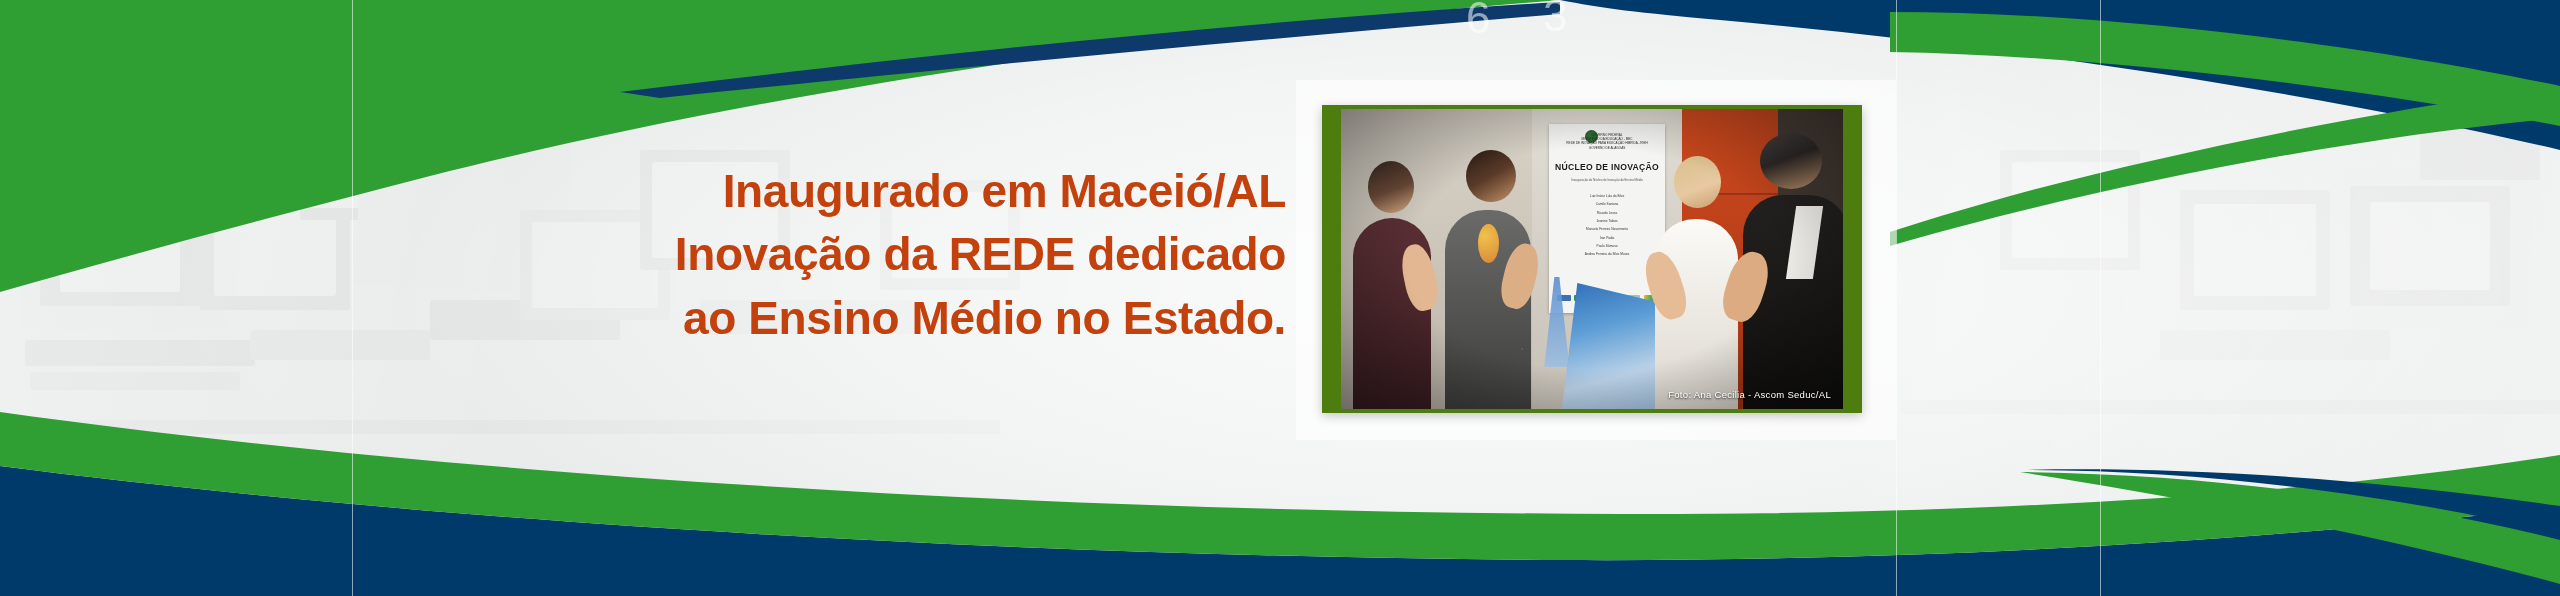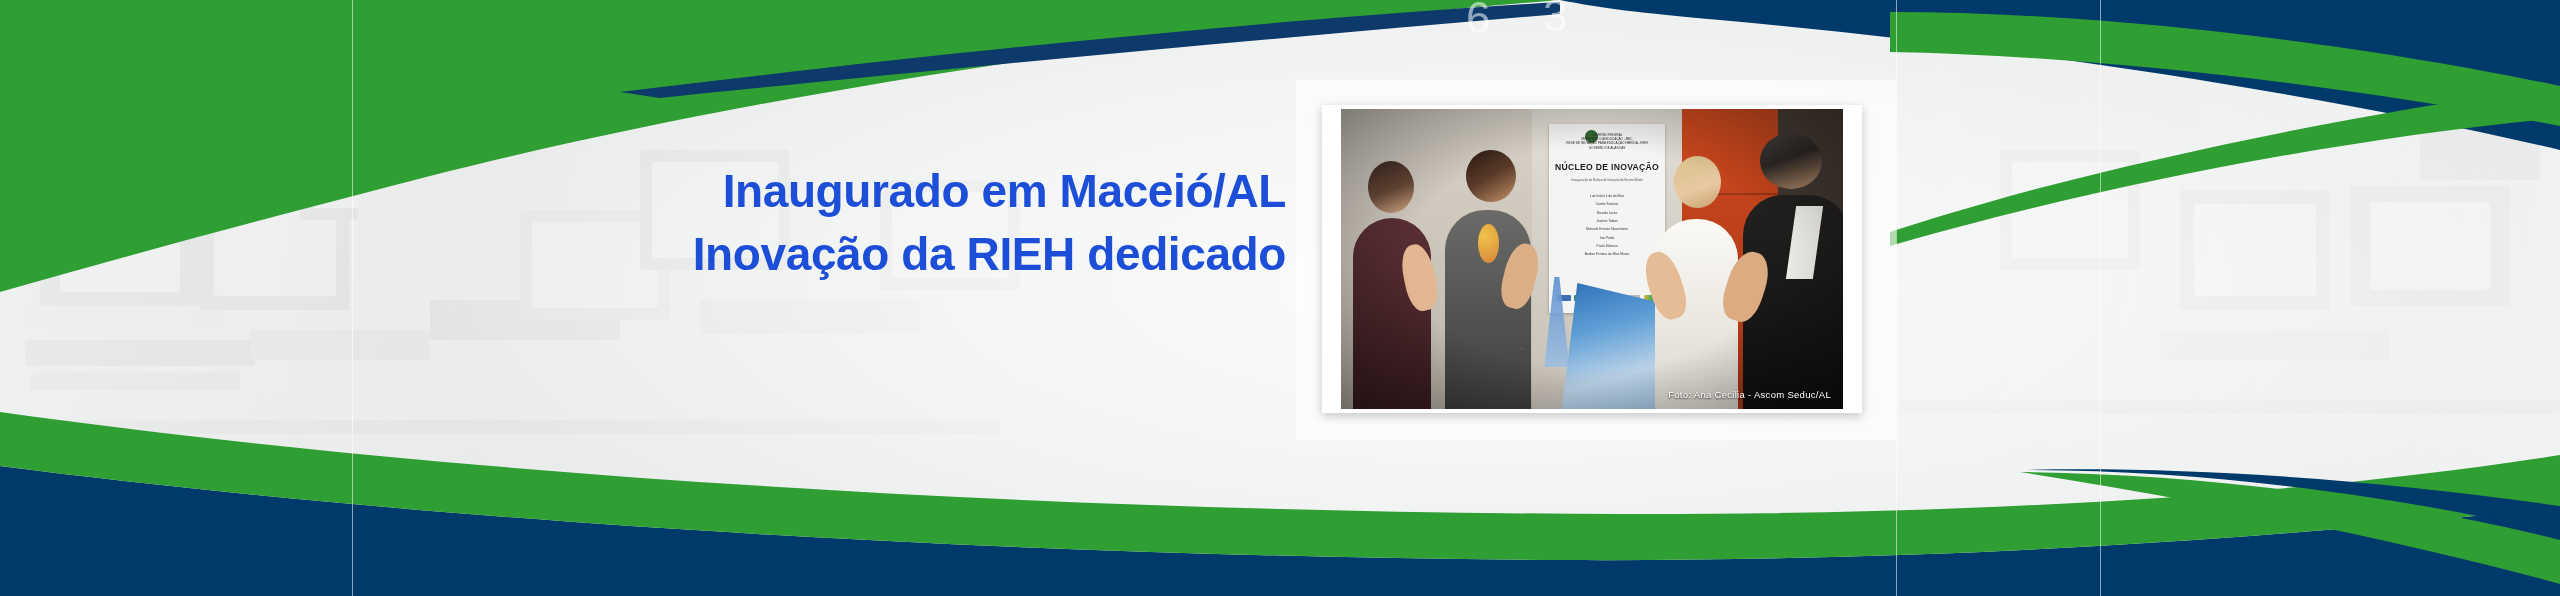--- a/index.html
+++ b/index.html
@@ -80,21 +80,21 @@
     user-select: none;
   }
 
   
   .headline {
     position: absolute;
     left: 560px;
     top: 160px;
     width: 726px;
     text-align: right;
-    color: #1d4ed8;
+    color: #c2410c;
     font-family: "Liberation Sans", sans-serif;
     font-weight: bold;
     font-size: 46px;
     line-height: 1.38;
     letter-spacing: -0.4px;
     z-index: 9;
     text-shadow: 0 1px 0 rgba(255,255,255,0.55);
   }
   .headline .ln { display: block; white-space: nowrap; }
 
@@ -109,21 +109,21 @@
     z-index: 6;
   }
 
   
   .photo {
     position: absolute;
     left: 1322px;
     top: 105px;
     width: 540px;
     height: 308px;
-    background: #ffffff;
+    background: #4d7c0f;
     z-index: 7;
     box-shadow: 0 3px 10px rgba(0,0,0,0.22);
     overflow: hidden;
   }
   .photo-inner {
     position: absolute;
     left: 19px;
     top: 4px;
     right: 19px;
     bottom: 4px;
@@ -324,21 +324,22 @@
              C2400,500 2210,474 2020,472 Z"></path>
     <path fill="#003a6b" d="M2020,470 C2210,470 2400,496 2560,534 L2560,506
              C2380,480 2190,466 2020,470 Z"></path>
   </svg>
 
   <div class="ghost-digit" style="left:1466px; top:-4px;">6</div>
   <div class="ghost-digit" style="left:1543px; top:-6px;">3</div>
 
   <div class="headline">
     <span class="ln">Inaugurado em Maceió/AL</span>
-    <span class="ln">Inovação da RIEH dedicado</span>
+    <span class="ln">Inovação da REDE dedicado</span>
+    <span class="ln">ao Ensino Médio no Estado.</span>
   </div>
 
   <div class="photo-card"></div>
 
   <div class="photo">
     <div class="photo-inner">
 
       <div class="sc wall-l"></div>
       <div class="sc wall-r"></div>
       <div class="sc door"></div>

